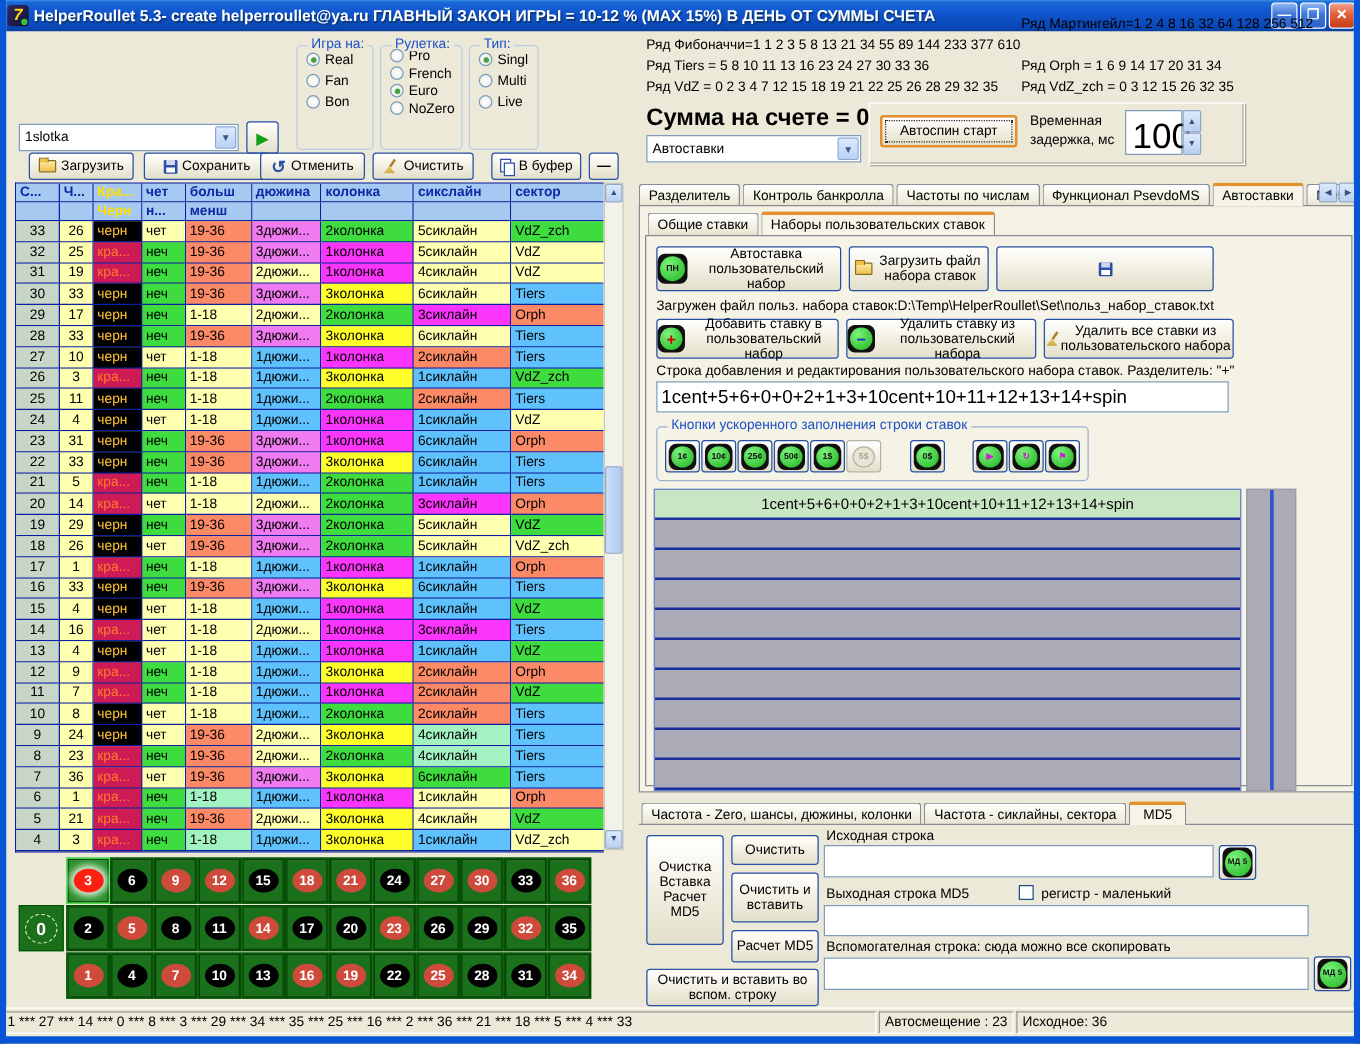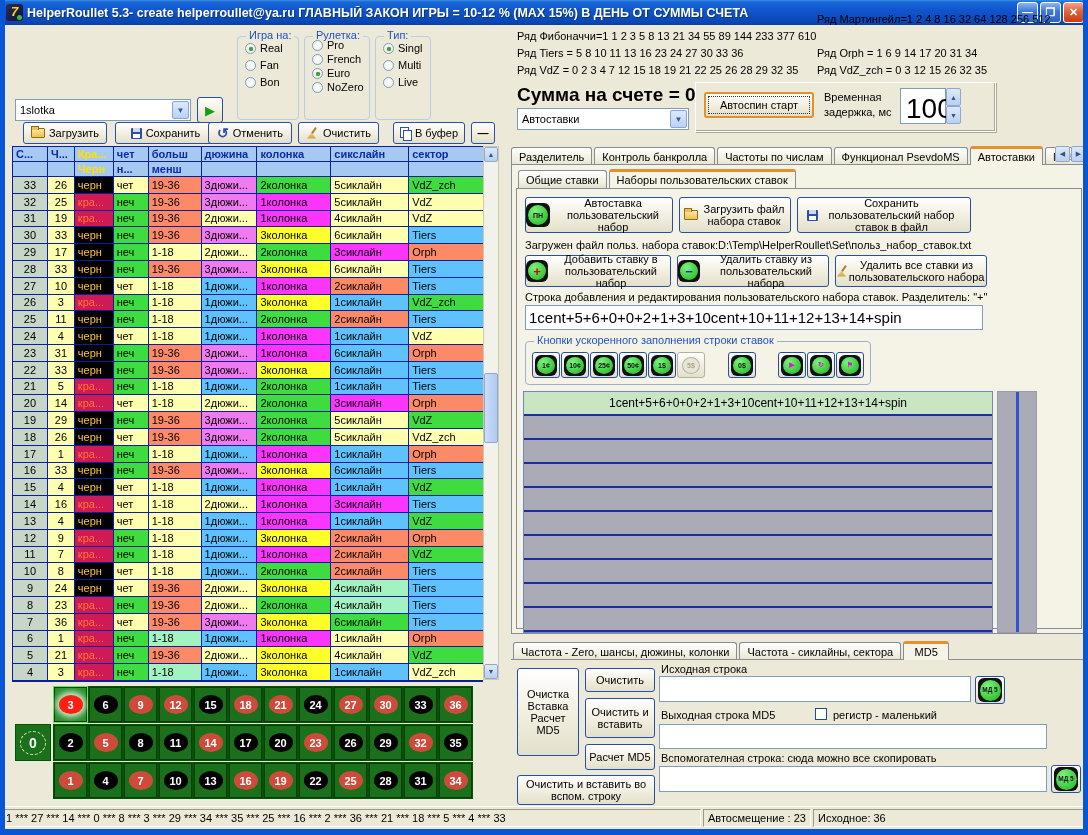--- a/index.html
+++ b/index.html
@@ -690,21 +690,20 @@
             <span class="gb-in" style="width:20px;height:20px;font-size:7px;">ПН</span>
           </span>
         <span style="font-size:11px;">Автоставка пользовательский набор</span>
         </div>
       <div class="btn" style="left:162px;top:8px;width:112px;height:36px;">
         <span class="ic-folder"></span>
         <span style="font-size:11px;width:84px;">Загрузить файл набора ставок</span>
         </div>
       <div class="btn" style="left:280px;top:8px;width:174px;height:36px;">
         <span class="ic-floppy"></span>
-        <span style="font-size:11px;width:140px;">Сохранить пользовательский набор ставок в файл</span>
         </div>
 
       <div class="lbl" style="left:8px;top:50px;">Загружен файл польз. набора ставок:D:\Temp\HelperRoullet\Set\польз_набор_ставок.txt</div>
 
       <div class="btn" style="left:8px;top:66px;width:146px;height:32px;">
         <span class="greenball" style="width:22px;height:22px;flex:none;">
             <span class="gb-in" style="width:18px;height:18px;color:#D40000;font-size:13px;">+</span>
           </span>
         <span style="font-size:11px;">Добавить ставку в пользовательский набор</span>
         </div>

